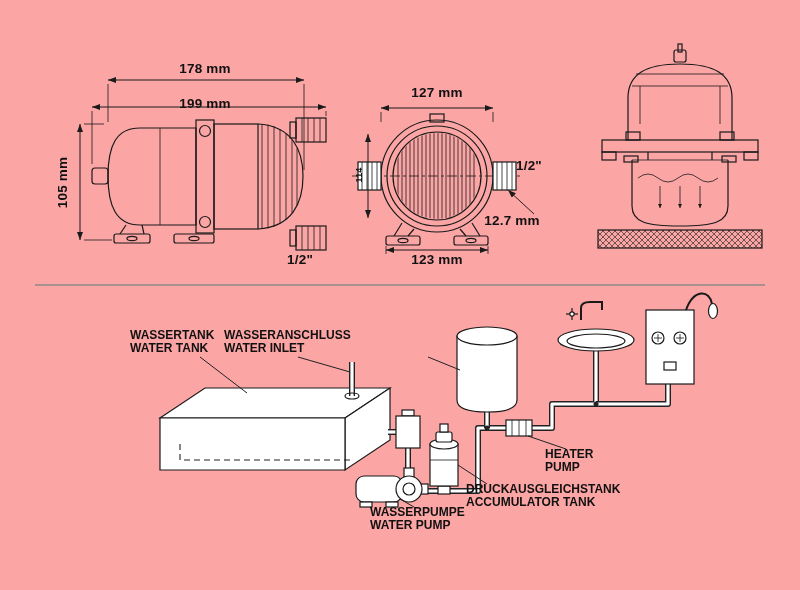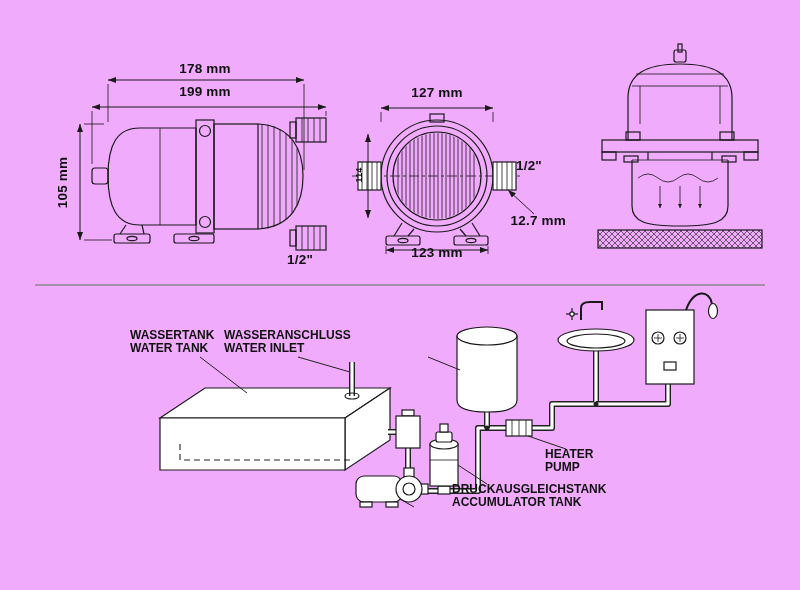--- a/index.html
+++ b/index.html
@@ -1,16 +1,16 @@
 <!DOCTYPE html>
 <html><head>
 <meta charset="utf-8">
 <style>
   html,body{margin:0;padding:0;background:#fff;}
-  .canvas{position:relative;width:800px;height:590px;background:#f0abfc;overflow:hidden;
+  .canvas{position:relative;width:800px;height:590px;background:#fca5a5;overflow:hidden;
           font-family:"Liberation Sans", sans-serif;color:#111;}
   svg.art{position:absolute;left:0;top:0;}
   .dim{position:absolute;font-size:13.5px;font-weight:600;text-align:center;white-space:nowrap;letter-spacing:.2px;}
   .dim.small{font-size:9px;font-weight:600;}
   .rot{transform:rotate(-90deg);transform-origin:center center;}
   .lbl{position:absolute;font-size:12px;font-weight:700;line-height:13px;text-align:left;white-space:nowrap;}
   .pipe-o{stroke:#222;stroke-width:6;fill:none;stroke-linejoin:round;}
   .pipe-i{stroke:#fff;stroke-width:3.2;fill:none;stroke-linejoin:round;}
   .ink{stroke:#1a1a1a;fill:none;stroke-width:1.2;}
   .inkf{stroke:#1a1a1a;fill:#ffffff;stroke-width:1.2;}
@@ -286,40 +286,44 @@
       <line class="lead" x1="200" y1="357" x2="247" y2="393"></line>
       <line class="lead" x1="298" y1="357" x2="350" y2="372"></line>
       <line class="lead" x1="428" y1="357" x2="460" y2="370"></line>
       <line class="lead" x1="566" y1="449" x2="528" y2="436"></line>
       <line class="lead" x1="487" y1="484" x2="458" y2="465"></line>
       <line class="lead" x1="414" y1="507" x2="400" y2="499"></line>
     </g>
   </svg>
 
   <div class="dim" style="left:160px;top:61px;width:90px">178 mm</div>
-  <div class="dim" style="left:160px;top:84px;width:90px">199 mm</div>
+  <div class="dim" style="left:160px;top:96px;width:90px">199 mm</div>
   <div class="dim rot" style="left:22px;top:175px;width:80px">105 mm</div>
   <div class="dim" style="left:272px;top:252px;width:56px">1/2"</div>
 
   <div class="dim" style="left:392px;top:85px;width:90px">127 mm</div>
   <div class="dim small rot" style="left:339px;top:170px;width:40px">114</div>
   <div class="dim" style="left:516px;top:158px;width:44px;text-align:left">1/2"</div>
-  <div class="dim" style="left:494px;top:213px;width:72px;text-align:right">12.7 mm</div>
-  <div class="dim" style="left:392px;top:245px;width:90px">123 mm</div>
+  <div class="dim" style="left:476px;top:213px;width:72px;text-align:center">12.7 mm</div>
+  <div class="dim" style="left:392px;top:252px;width:90px">123 mm</div>
 
   <div class="lbl" style="left:130px;top:329px;width:112px">
     <div>WASSERTANK</div>
     <div>WATER TANK</div>
   </div>
   <div class="lbl" style="left:224px;top:329px;width:116px">
     <div>WASSERANSCHLUSS</div>
     <div>WATER INLET</div>
   </div>
   <div class="lbl" style="left:545px;top:448px;width:72px">
     <div>HEATER</div>
     <div>PUMP</div>
   </div>
-  <div class="lbl" style="left:452px;top:483px;width:148px">
+  <div class="lbl" style="left:466px;top:483px;width:148px">
     <div>DRUCKAUSGLEICHSTANK</div>
     <div>ACCUMULATOR TANK</div>
   </div>
+  <div class="lbl" style="left:370px;top:506px;width:102px">
+    <div>WASSERPUMPE</div>
+    <div>WATER PUMP</div>
+  </div>
 
 </div>
 
 </body></html>

